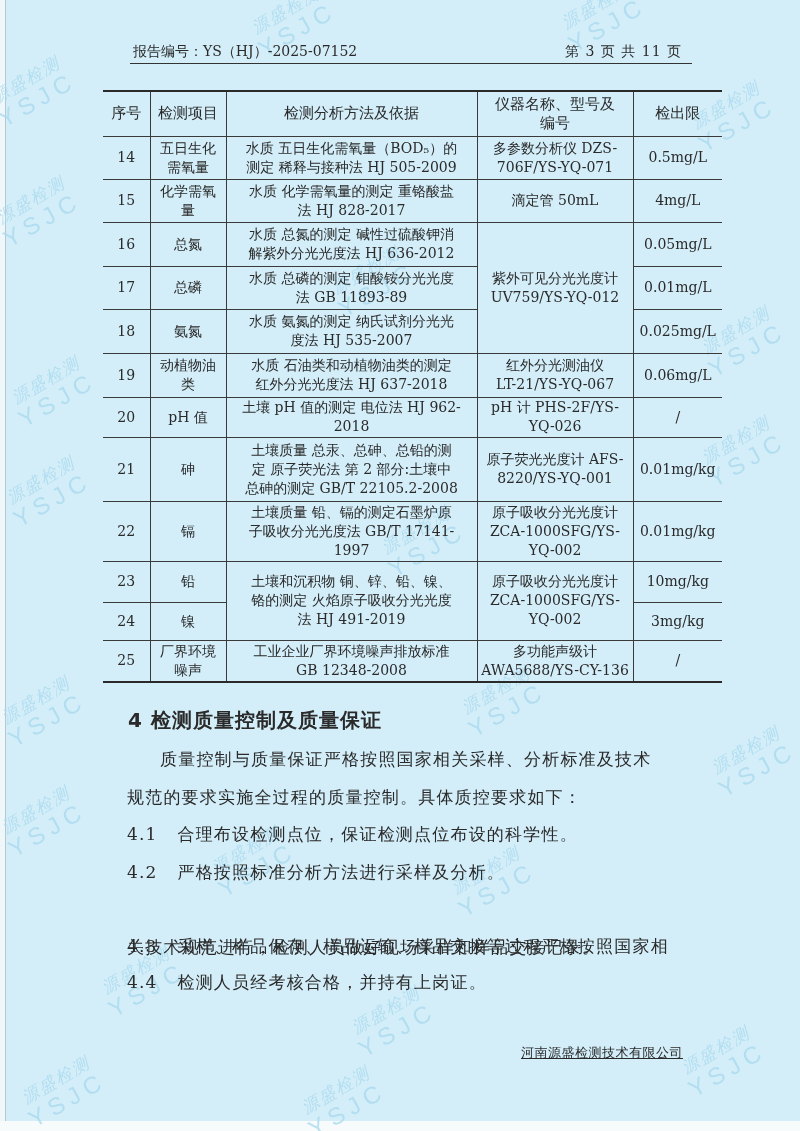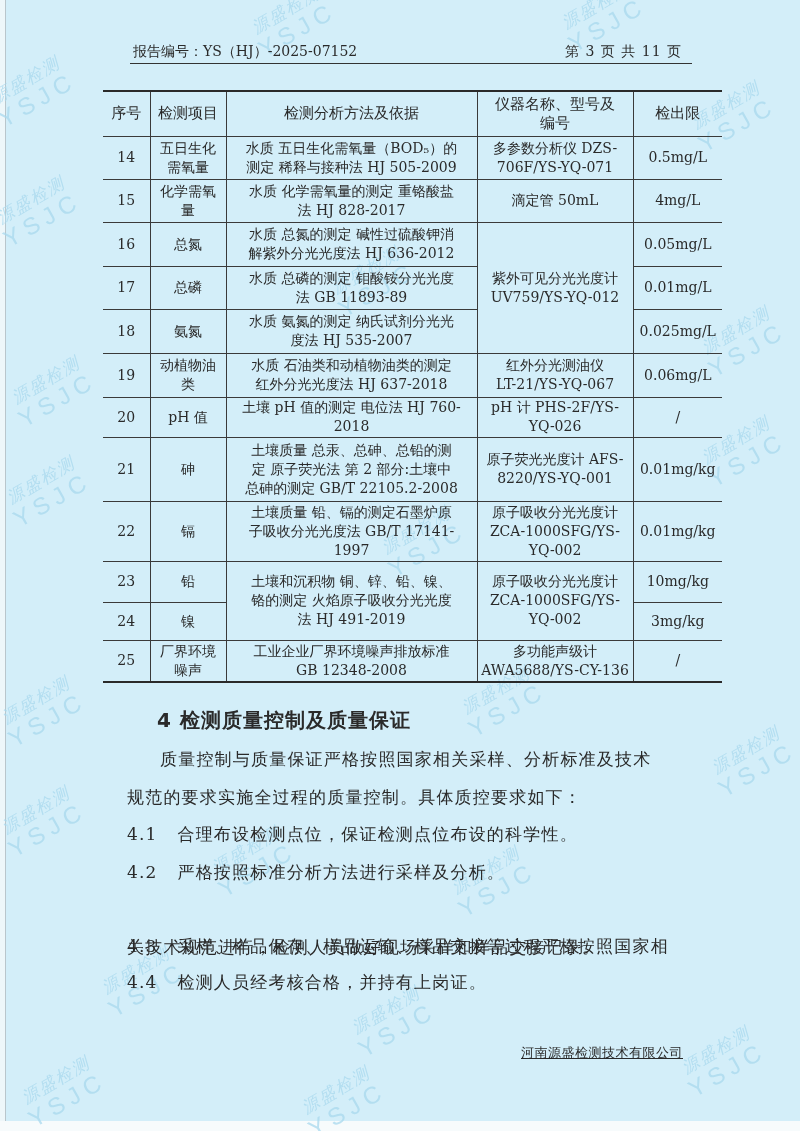--- a/index.html
+++ b/index.html
@@ -23,21 +23,21 @@
 
   table.data { position: absolute; left: 103px; top: 90px; border-collapse: collapse; table-layout: fixed; width: 619px; font-size: 14px; }
   table.data th, table.data td { border: 1px solid #3a3a3a; text-align: center; vertical-align: middle; padding: 0 2px; line-height: 19px; font-weight: normal; }
   table.data tr:first-child th { border-top: 2px solid #2a2a2a; }
   table.data tr:last-child td { border-bottom: 2px solid #2a2a2a; }
   table.data th:first-child, table.data td:first-child { border-left: none; }
   table.data th:last-child, table.data td.last { border-right: none; }
   table.data th { font-size: 15px; }
   .cn-text { white-space: pre-line; margin-left: 20px; }
 
-  .section-title { position: absolute; left: 128px; top: 707px; font-size: 20px; font-weight: bold; font-family: "DejaVu Sans", sans-serif; letter-spacing: 1px; margin-left: 29px; }
+  .section-title { position: absolute; left: 128px; top: 707px; font-size: 20px; font-weight: bold; font-family: "DejaVu Sans", sans-serif; letter-spacing: 1px; }
   .para { position: absolute; left: 127px; width: 566px; font-size: 17px; letter-spacing: 1.2px; white-space: nowrap; }
   .footer-company { position: absolute; left: 521px; top: 1044px; font-size: 13px; letter-spacing: 0.5px; text-decoration: underline; }
 </style>
 </head>
 <body>
 
 <div class="edge-left"></div>
 <div class="edge-bottom"></div>
 
 <div class="wm-layer">
@@ -202,21 +202,21 @@
 类</td>
     <td class="cn-text">水质  石油类和动植物油类的测定
 红外分光光度法 HJ 637-2018</td>
     <td class="cn-text">红外分光测油仪
 LT-21/YS-YQ-067</td>
     <td class="last">0.06mg/L</td>
   </tr>
   <tr style="height:40px">
     <td>20</td>
     <td class="cn-text">pH 值</td>
-    <td class="cn-text">土壤  pH  值的测定  电位法 HJ 760-
+    <td class="cn-text">土壤  pH  值的测定  电位法 HJ 962-
 2018</td>
     <td class="cn-text">pH 计 PHS-2F/YS-
 YQ-026</td>
     <td class="last">/</td>
   </tr>
   <tr style="height:64px">
     <td>21</td>
     <td class="cn-text">砷</td>
     <td class="cn-text">土壤质量  总汞、总砷、总铅的测
 定  原子荧光法  第 2 部分:土壤中

